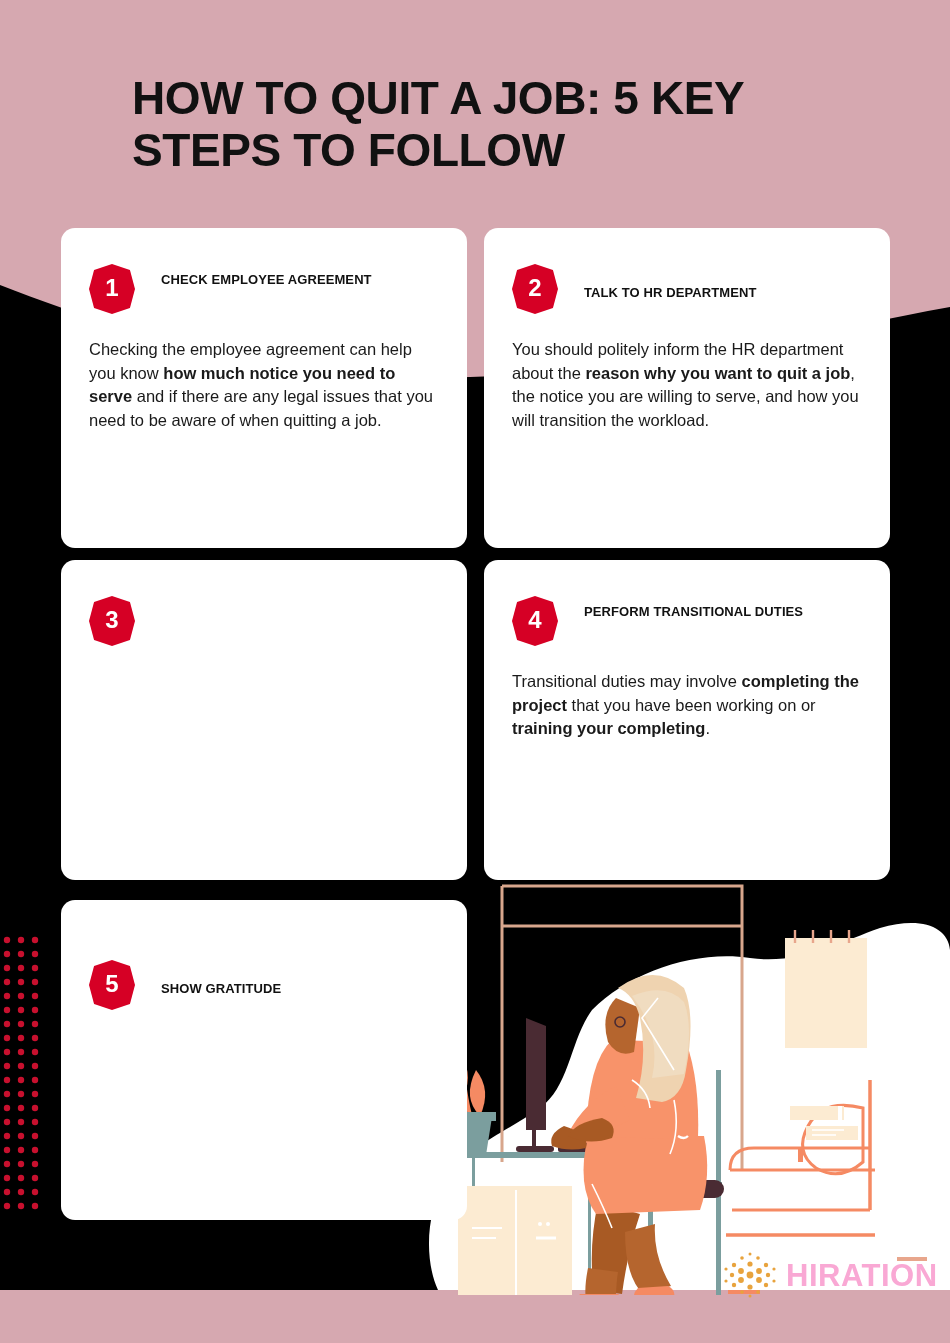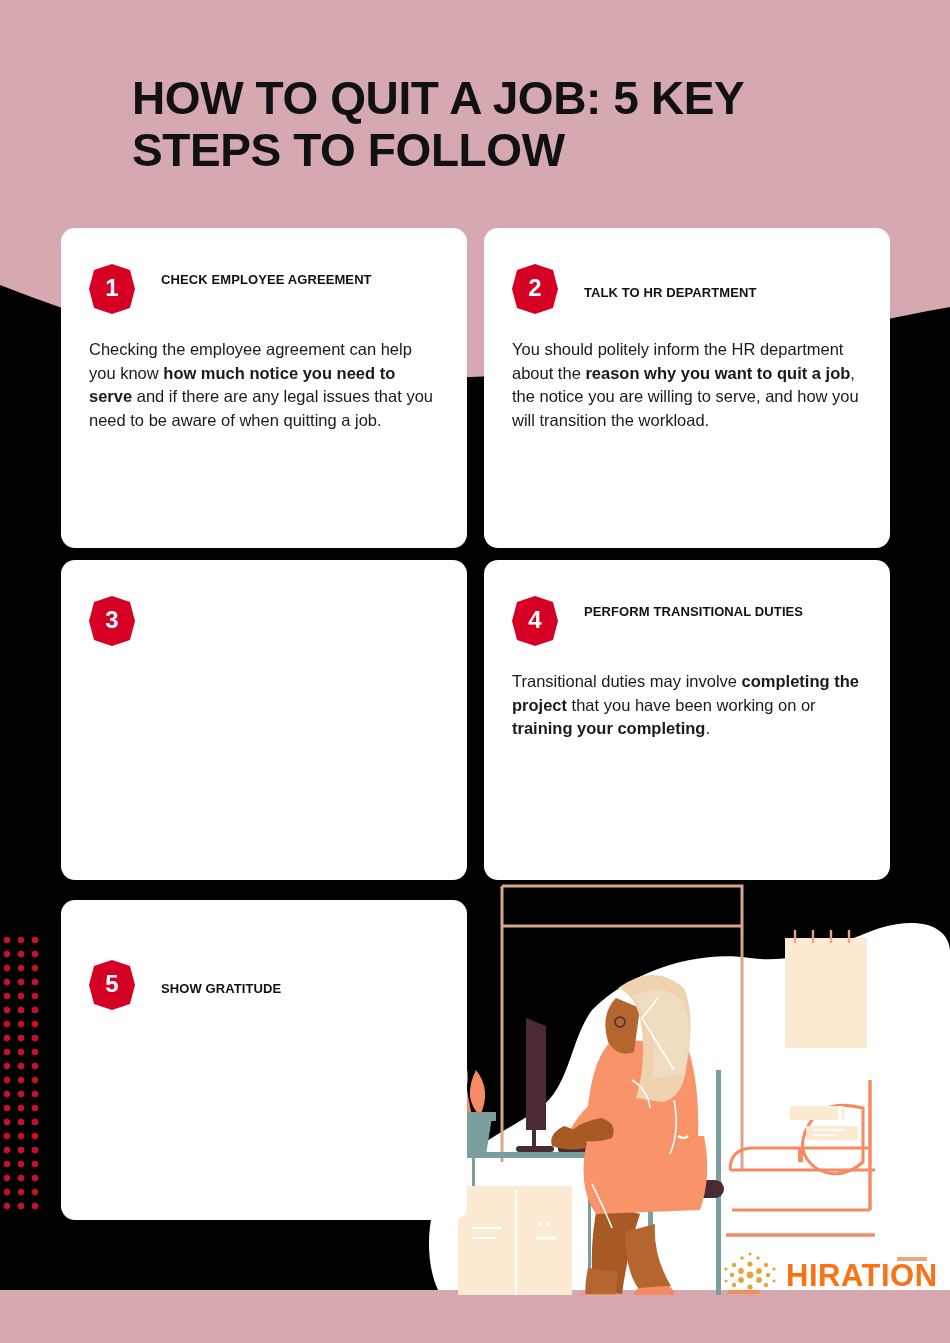--- a/index.html
+++ b/index.html
@@ -68,21 +68,21 @@
   
   .illus { position:absolute; left:420px; top:880px; width:530px; height:415px; z-index:5; }
 
   
   .logo { position:absolute; left:722px; top:1252px; width:215px; height:46px; z-index:7;
           display:flex; align-items:center; }
   .logo-dots { flex:0 0 auto; width:56px; height:46px; }
   .logo-text {
     position:relative; margin-left:8px;
     font-size:31px; font-weight:bold; letter-spacing:0.5px;
-    color:#f97316; line-height:1;
+    color:#f9a8d4; line-height:1;
   }
 </style>
 </head>
 <body>
 
 <svg id="bg-root" viewBox="0 0 950 1343" preserveAspectRatio="none">
   <rect x="0" y="0" width="950" height="1343" fill="#000000"></rect>
 
   <path d="M0,0 L950,0 L950,307
            C 820,330 680,370 470,377

